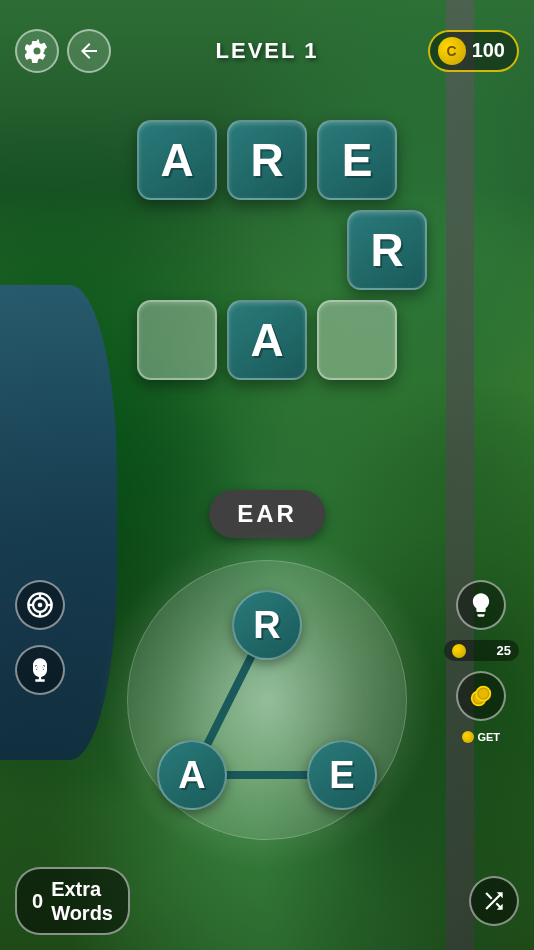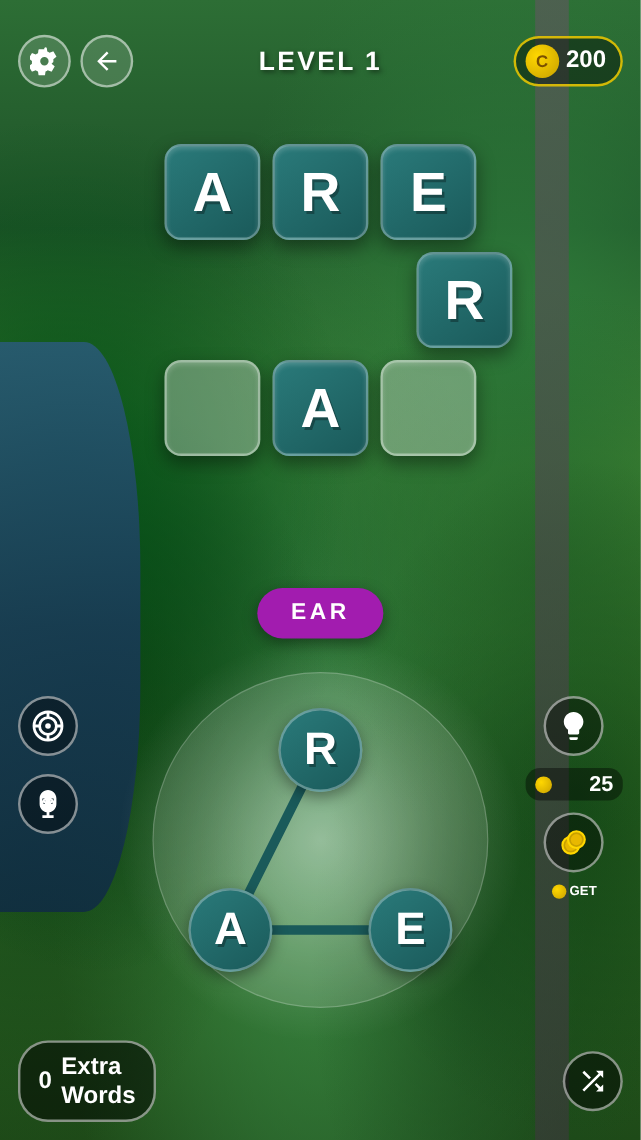--- a/index.html
+++ b/index.html
@@ -180,25 +180,25 @@
     
     .word-display {
       position: absolute;
       top: 490px;
       left: 50%;
       transform: translateX(-50%);
       z-index: 10;
     }
 
     .word-bubble {
-      background: #a21caf;
+      background: #404040;
       border-radius: 25px;
       padding: 10px 28px;
       color: white;
-      font-size: 19px;
+      font-size: 24px;
       font-weight: 900;
       letter-spacing: 3px;
       box-shadow: 0 4px 12px rgba(0,0,0,0.4);
       text-align: center;
     }
 
     
     .wheel-area {
       position: absolute;
       bottom: 90px;
@@ -356,21 +356,21 @@
 
     .hint-coin {
       width: 14px;
       height: 14px;
       background: radial-gradient(circle at 35% 35%, #ffd700, #c8a000);
       border-radius: 50%;
     }
 
     .hint-cost-text {
       color: white;
-      font-size: 18px;
+      font-size: 13px;
       font-weight: 700;
       margin-left: 28px;
     }
 
     .coins-btn {
       width: 50px;
       height: 50px;
       border-radius: 50%;
       background: rgba(0,0,0,0.4);
       border: 2px solid rgba(255,255,255,0.5);
@@ -414,21 +414,21 @@
       </svg>
     </div>
   </div>
 
   <div class="level-title">LEVEL 1</div>
 
   <div class="coin-badge">
     <div class="coin-circle">
       <span>C</span>
     </div>
-    <span class="coin-count">200</span>
+    <span class="coin-count">100</span>
   </div>
 </div>
 
 <div class="tiles-area">
 
   <div class="tile-row">
     <div class="tile">A</div>
     <div class="tile">R</div>
     <div class="tile">E</div>
   </div>

